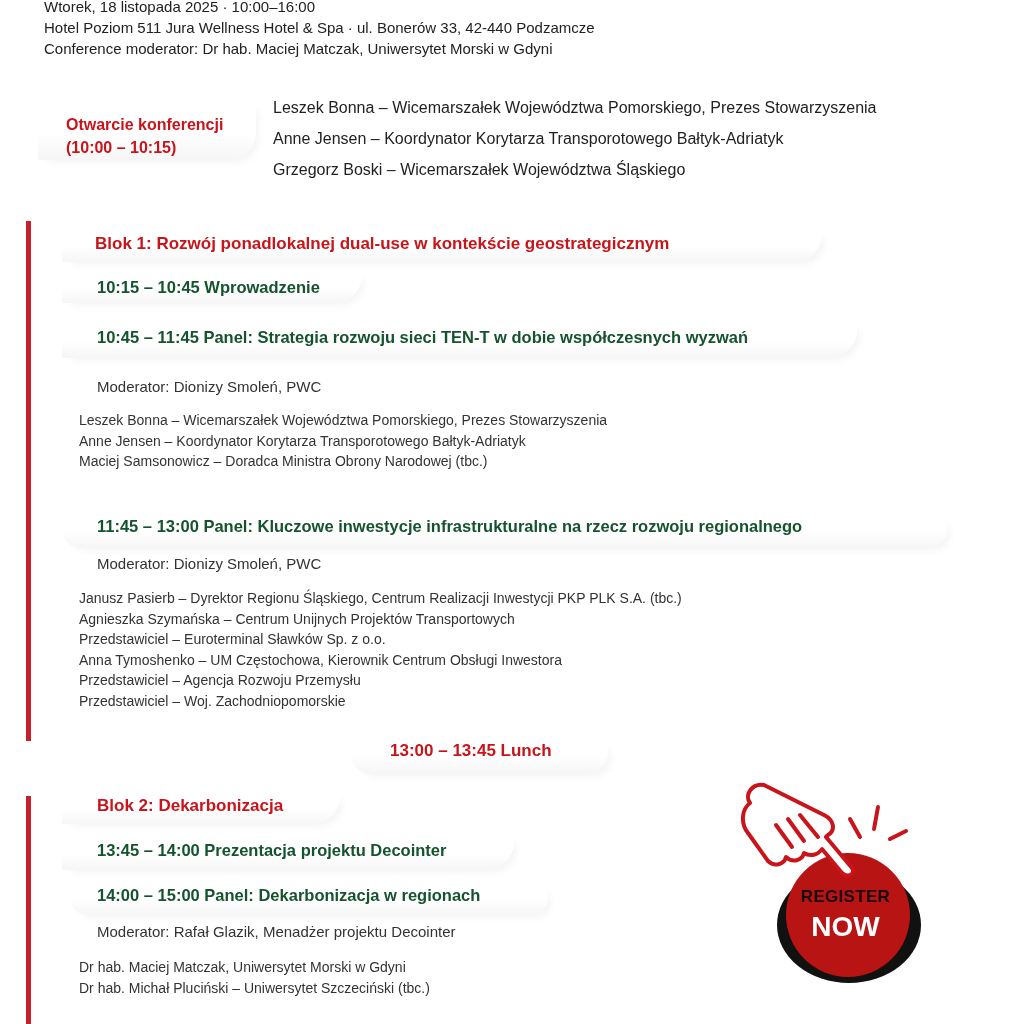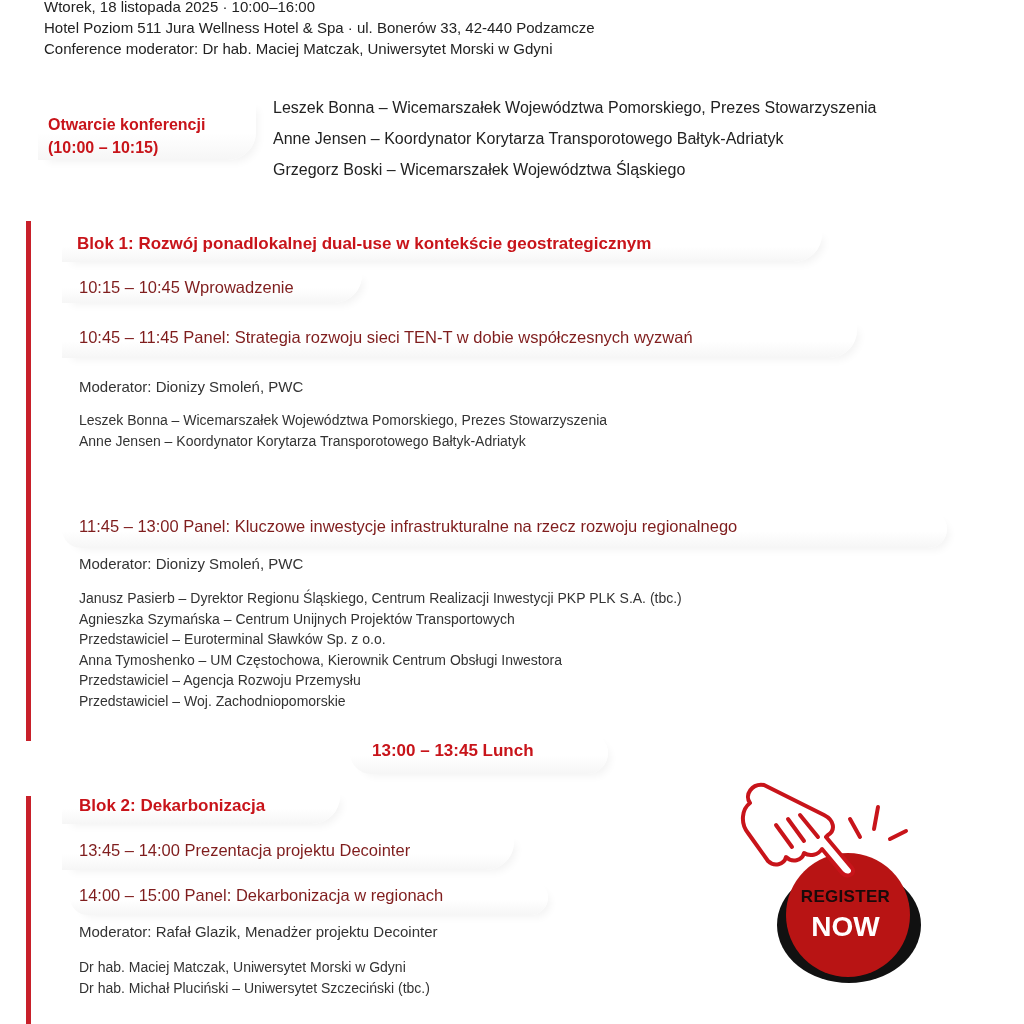--- a/index.html
+++ b/index.html
@@ -9,23 +9,23 @@
   .hdr { position: absolute; left: 44px; font-size: 15px; color: #222; line-height: 20px; white-space: nowrap; }
 
   .pill {
     position: absolute; border-radius: 0 0 28px 0;
     background: linear-gradient(180deg, #ffffff 0%, #ffffff 55%, #f6f6f6 100%);
     box-shadow: 6px 6px 8px -4px rgba(0,0,0,0.05);
   }
   .pill.round { border-radius: 22px; }
 
   .red-bold { color: #c8141a; font-weight: bold; }
-  .blk { color: #7f1d1d; font-weight: normal; }
+  .blk { color: #14532d; font-weight: bold; }
 
-  .t { position: absolute; white-space: nowrap; }
+  .t { position: absolute; white-space: nowrap; margin-left: 18px; }
 
   .open-title { left: 48px; top: 113px; font-size: 16px; line-height: 23px; }
   .open-list { position: absolute; left: 273px; top: 92px; font-size: 16px; line-height: 31px; color: #222; }
   .open-list div { white-space: nowrap; }
 
   .bar { position: absolute; left: 26px; width: 5px; background: #c8202a; }
 
   .h-blok { font-size: 17px; }
   .h-item { font-size: 16.5px; }
 
@@ -64,20 +64,21 @@
 <div class="pill" style="left:62px; top:270px; width:300px; height:33px;"></div>
 <div class="t blk h-item" style="left:79px; top:278px;">10:15 – 10:45 Wprowadzenie</div>
 
 <div class="pill" style="left:62px; top:320px; width:795px; height:38px;"></div>
 <div class="t blk h-item" style="left:79px; top:328px;">10:45 – 11:45 Panel: Strategia rozwoju sieci TEN-T w dobie współczesnych wyzwań</div>
 
 <div class="t mod" style="left:79px; top:378px;">Moderator: Dionizy Smoleń, PWC</div>
 <div class="plist" style="top:410px;">
   <div>Leszek Bonna – Wicemarszałek Województwa Pomorskiego, Prezes Stowarzyszenia</div>
   <div>Anne Jensen – Koordynator Korytarza Transporotowego Bałtyk-Adriatyk</div>
+  <div>Maciej Samsonowicz – Doradca Ministra Obrony Narodowej (tbc.)</div>
 </div>
 
 <div class="pill round" style="left:62px; top:510px; width:885px; height:38px;"></div>
 <div class="t blk h-item" style="left:79px; top:517px;">11:45 – 13:00 Panel: Kluczowe inwestycje infrastrukturalne na rzecz rozwoju regionalnego</div>
 
 <div class="t mod" style="left:79px; top:555px;">Moderator: Dionizy Smoleń, PWC</div>
 <div class="plist" style="top:588px;">
   <div>Janusz Pasierb – Dyrektor Regionu Śląskiego, Centrum Realizacji Inwestycji PKP PLK S.A. (tbc.)</div>
   <div>Agnieszka Szymańska – Centrum Unijnych Projektów Transportowych</div>
   <div>Przedstawiciel – Euroterminal Sławków Sp. z o.o.</div>

